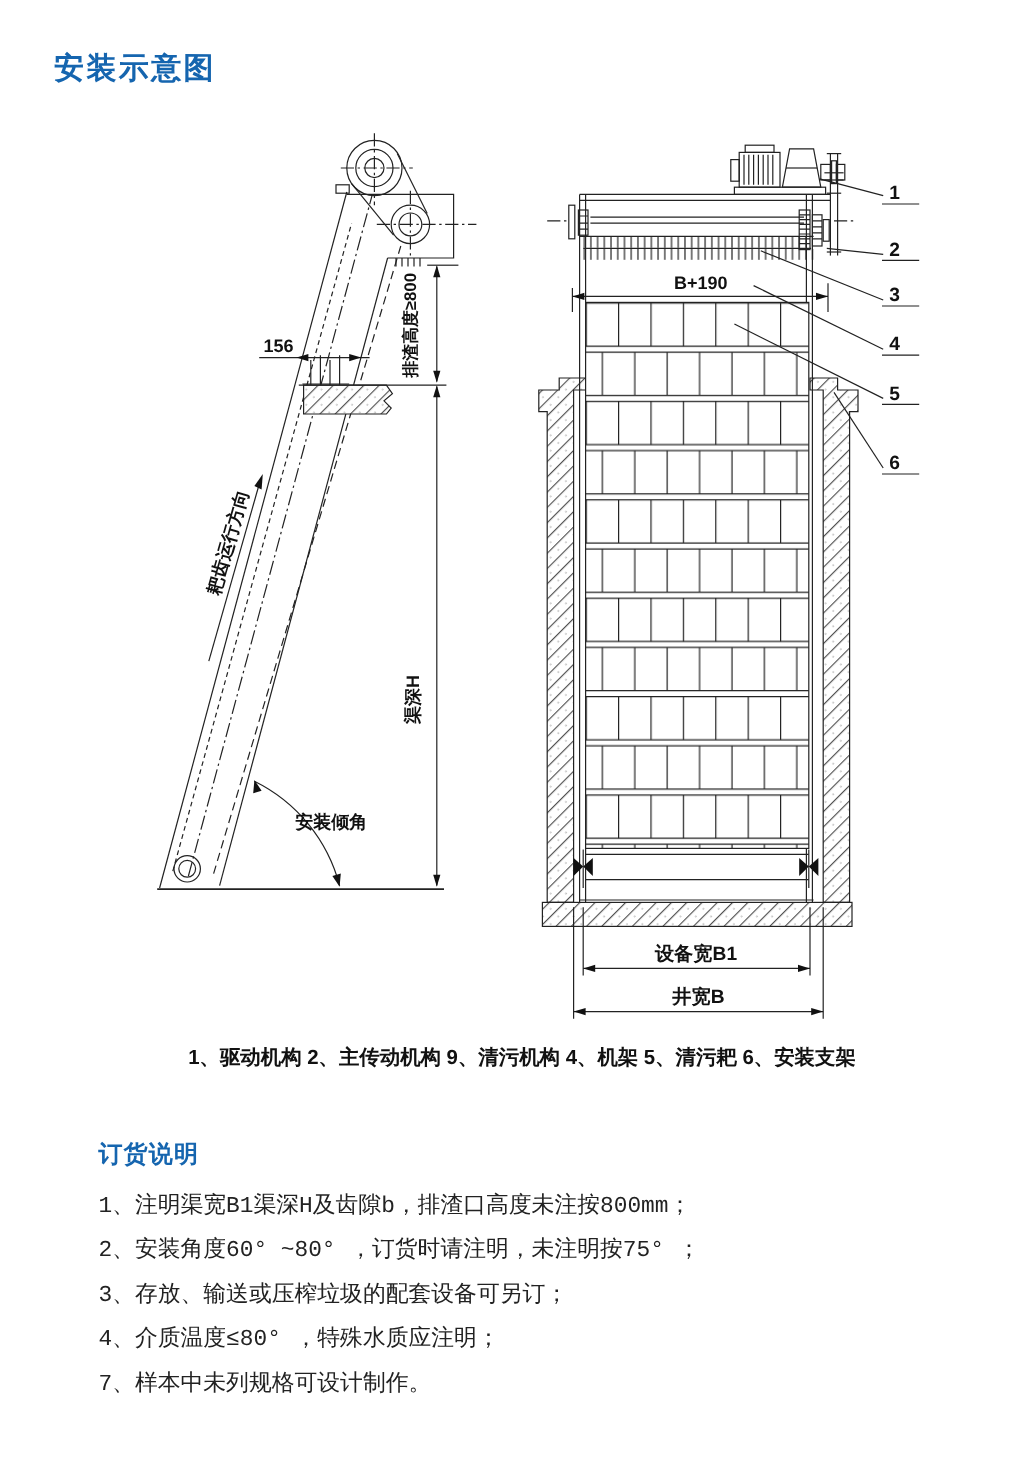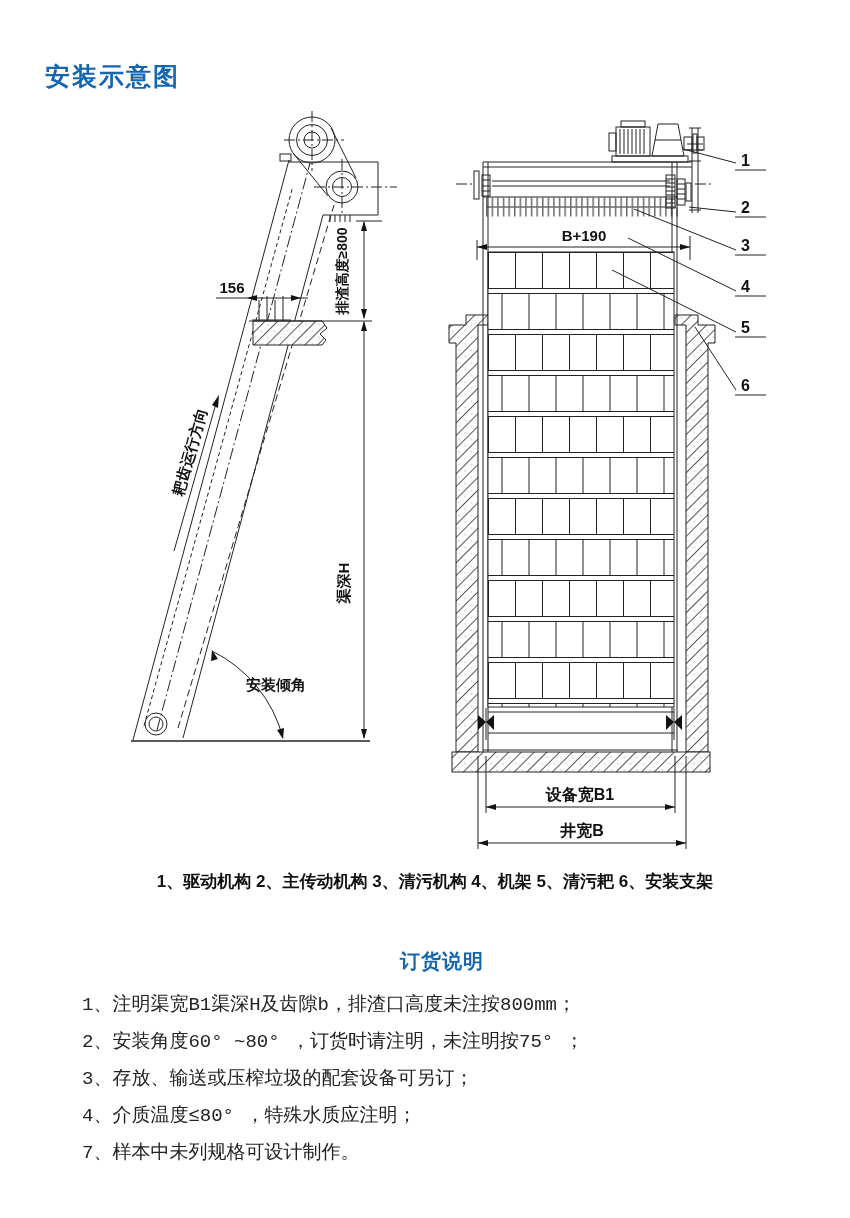--- a/index.html
+++ b/index.html
@@ -1,24 +1,24 @@
 <!DOCTYPE html>
 <html><head>
 <meta charset="utf-8">
 <style>
   html,body{margin:0;padding:0;}
   body{width:850px;height:1218px;background:#ffffff;position:relative;overflow:hidden;
        font-family:"Liberation Sans","DejaVu Sans",sans-serif;color:#1a1a1a;}
-  .page-title{position:absolute;left:45px;top:60px;font-size:25px;font-weight:bold;
+  .page-title{position:absolute;left:45px;top:40px;font-size:25px;font-weight:bold;
       color:#1565af;letter-spacing:2px;}
   .drawing{position:absolute;left:0;top:0;}
   .caption{position:absolute;left:0;top:870px;width:850px;text-align:center;
       padding-left:20px;box-sizing:border-box;font-size:17px;font-weight:bold;color:#111;}
   .ordering{position:absolute;left:82px;top:948px;width:720px;}
-  .ordering-heading{font-size:20px;font-weight:bold;color:#1565af;margin-bottom:12px;letter-spacing:1px;text-align:center;}
+  .ordering-heading{font-size:20px;font-weight:bold;color:#1565af;margin-bottom:12px;letter-spacing:1px;}
   .ordering-item{font-family:Liberation Mono, monospace;font-size:19px;
       color:#222;line-height:37px;white-space:nowrap;}
   svg text{font-family:"Liberation Sans","DejaVu Sans",sans-serif;fill:#111;}
 </style>
 </head>
 <body>
 
 <div class="page-title">安装示意图</div>
 
 <svg class="drawing" width="850" height="860" viewBox="0 0 850 860">
@@ -255,21 +255,21 @@
         <g>
             <line x1="695" y1="327" x2="736" y2="390"></line>
             <line x1="735" y1="395" x2="766" y2="395"></line>
           <text x="741" y="391" stroke="none">6</text>
           </g>
       </g>
     </g>
   </g>
 </svg>
 
-<div class="caption">1、驱动机构 2、主传动机构 3、清污机构 4、机架 5、清污耙 6、安装支架</div>
+<div class="caption">1、驱动机构 2、主传动机构 9、清污机构 4、机架 5、清污耙 6、安装支架</div>
 
 <div class="ordering">
   <div class="ordering-heading">订货说明</div>
   <div class="ordering-item">1、注明渠宽B1渠深H及齿隙b，排渣口高度未注按800mm；</div>
   <div class="ordering-item">2、安装角度60° ~80° ，订货时请注明，未注明按75° ；</div>
   <div class="ordering-item">3、存放、输送或压榨垃圾的配套设备可另订；</div>
   <div class="ordering-item">4、介质温度≤80° ，特殊水质应注明；</div>
   <div class="ordering-item">7、样本中未列规格可设计制作。</div>
 </div>
 

